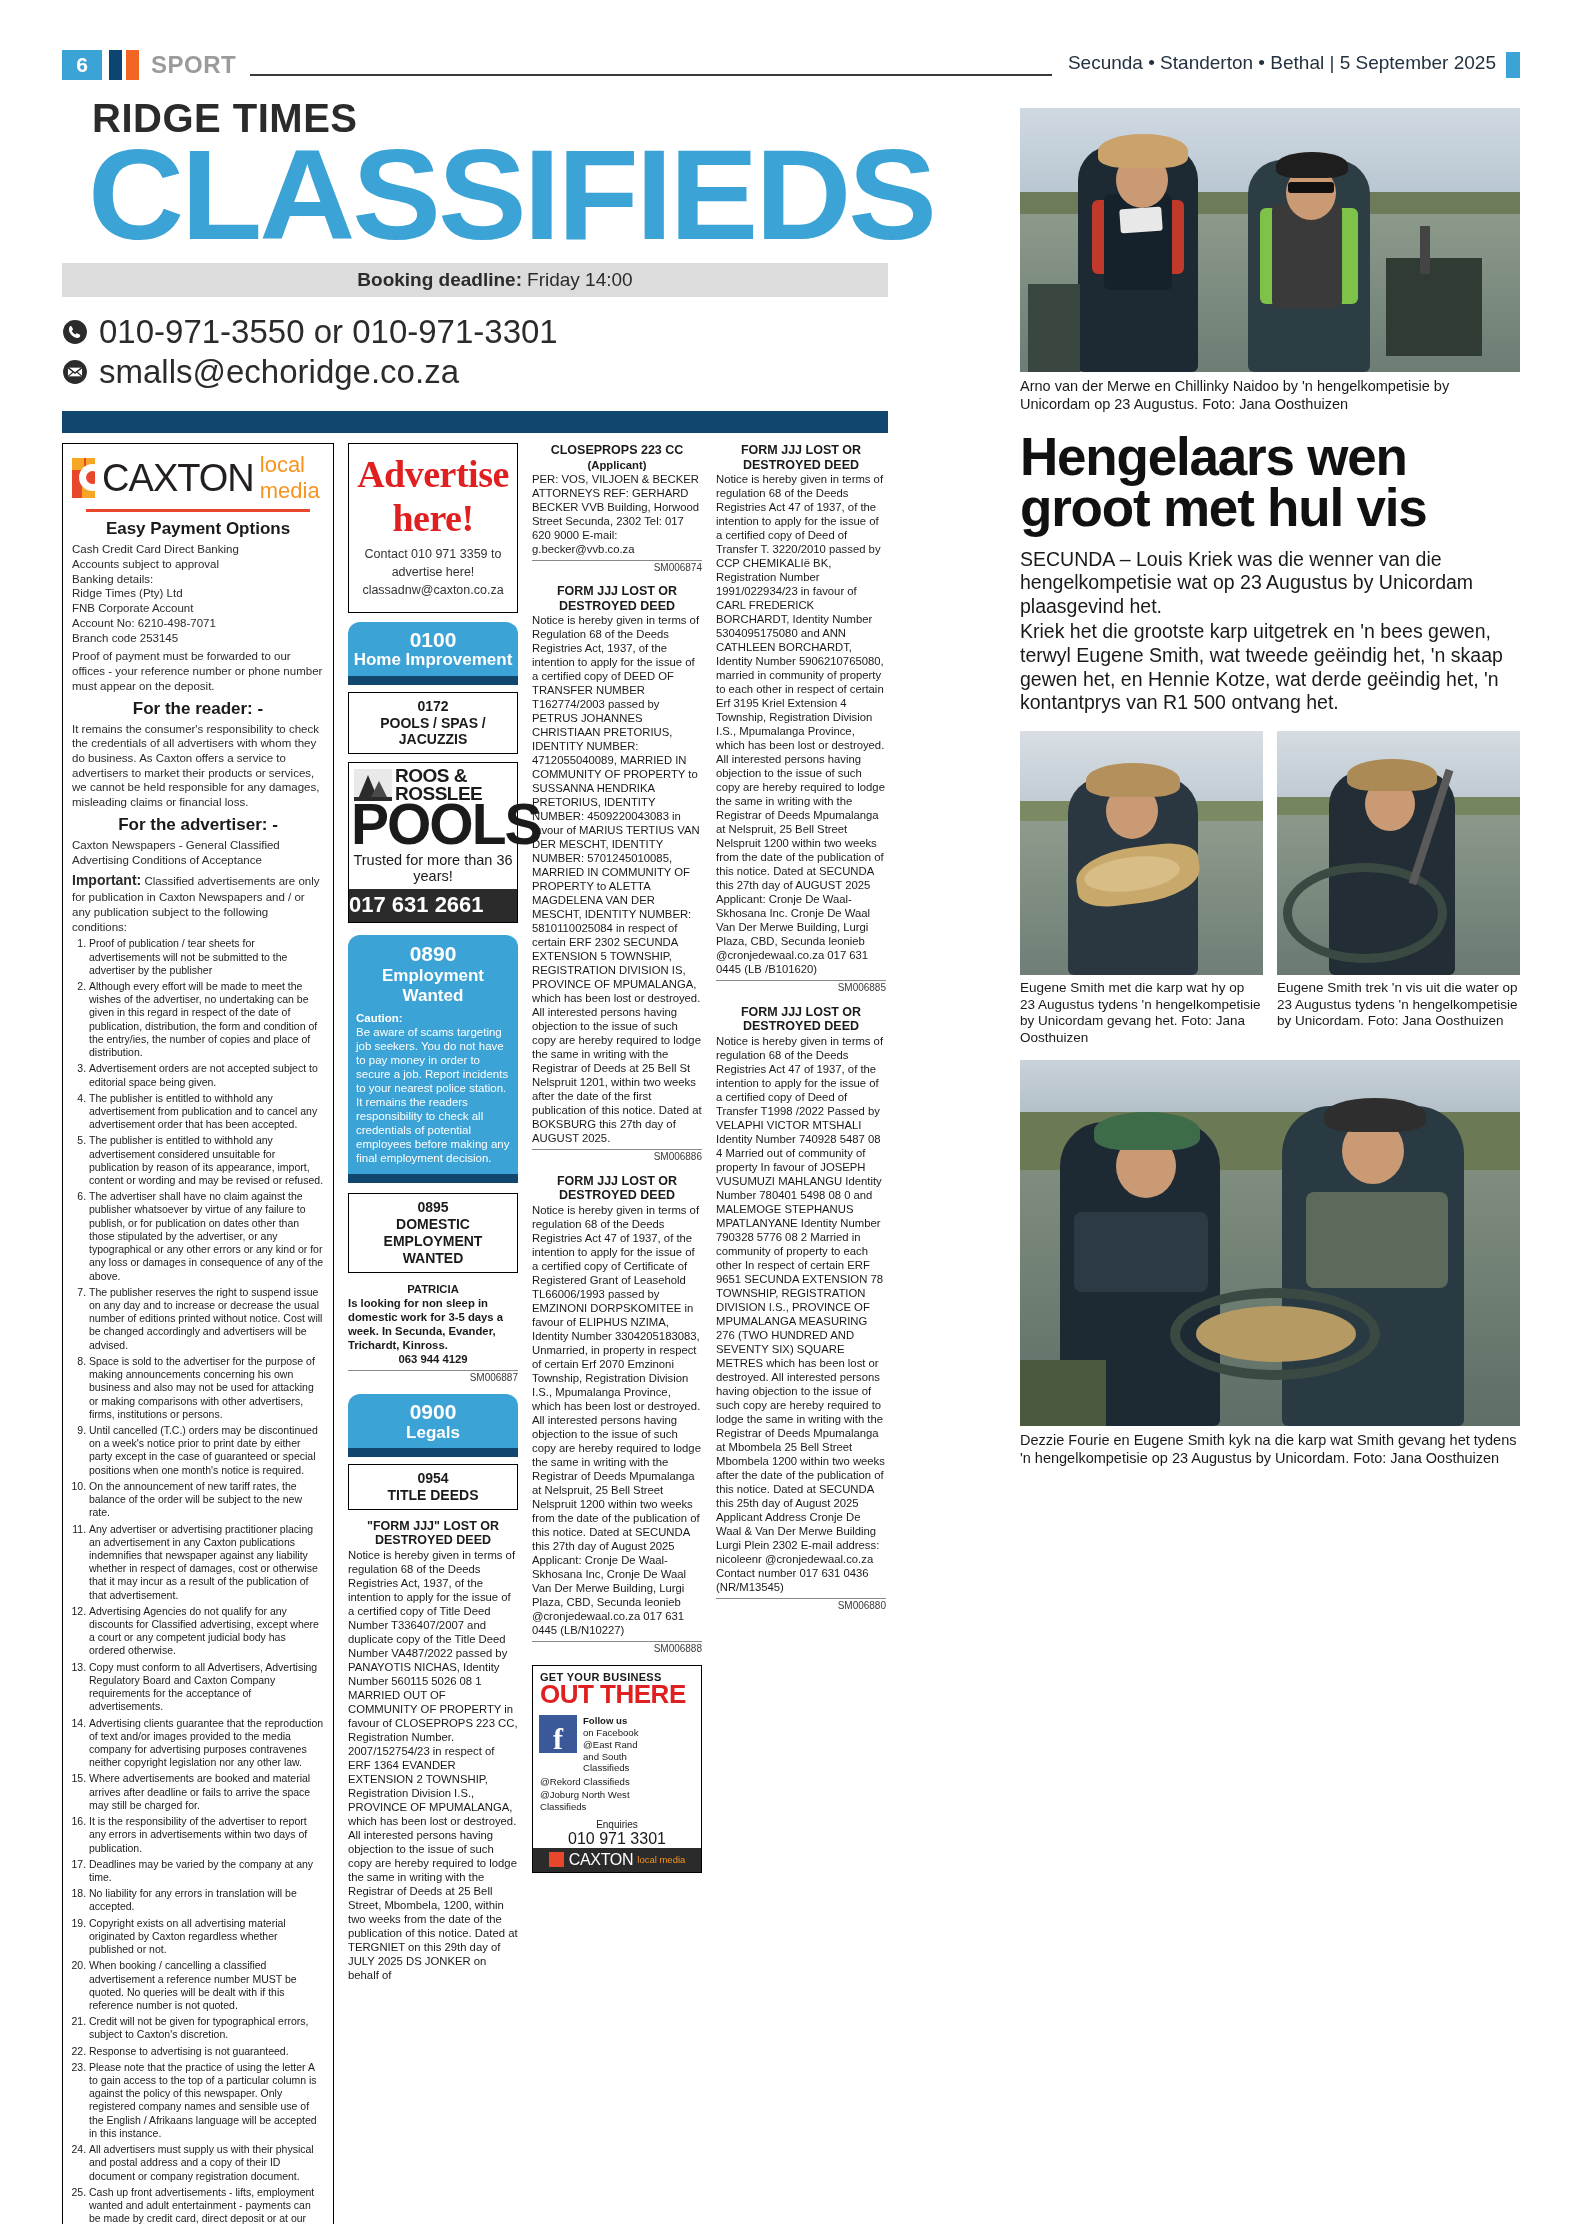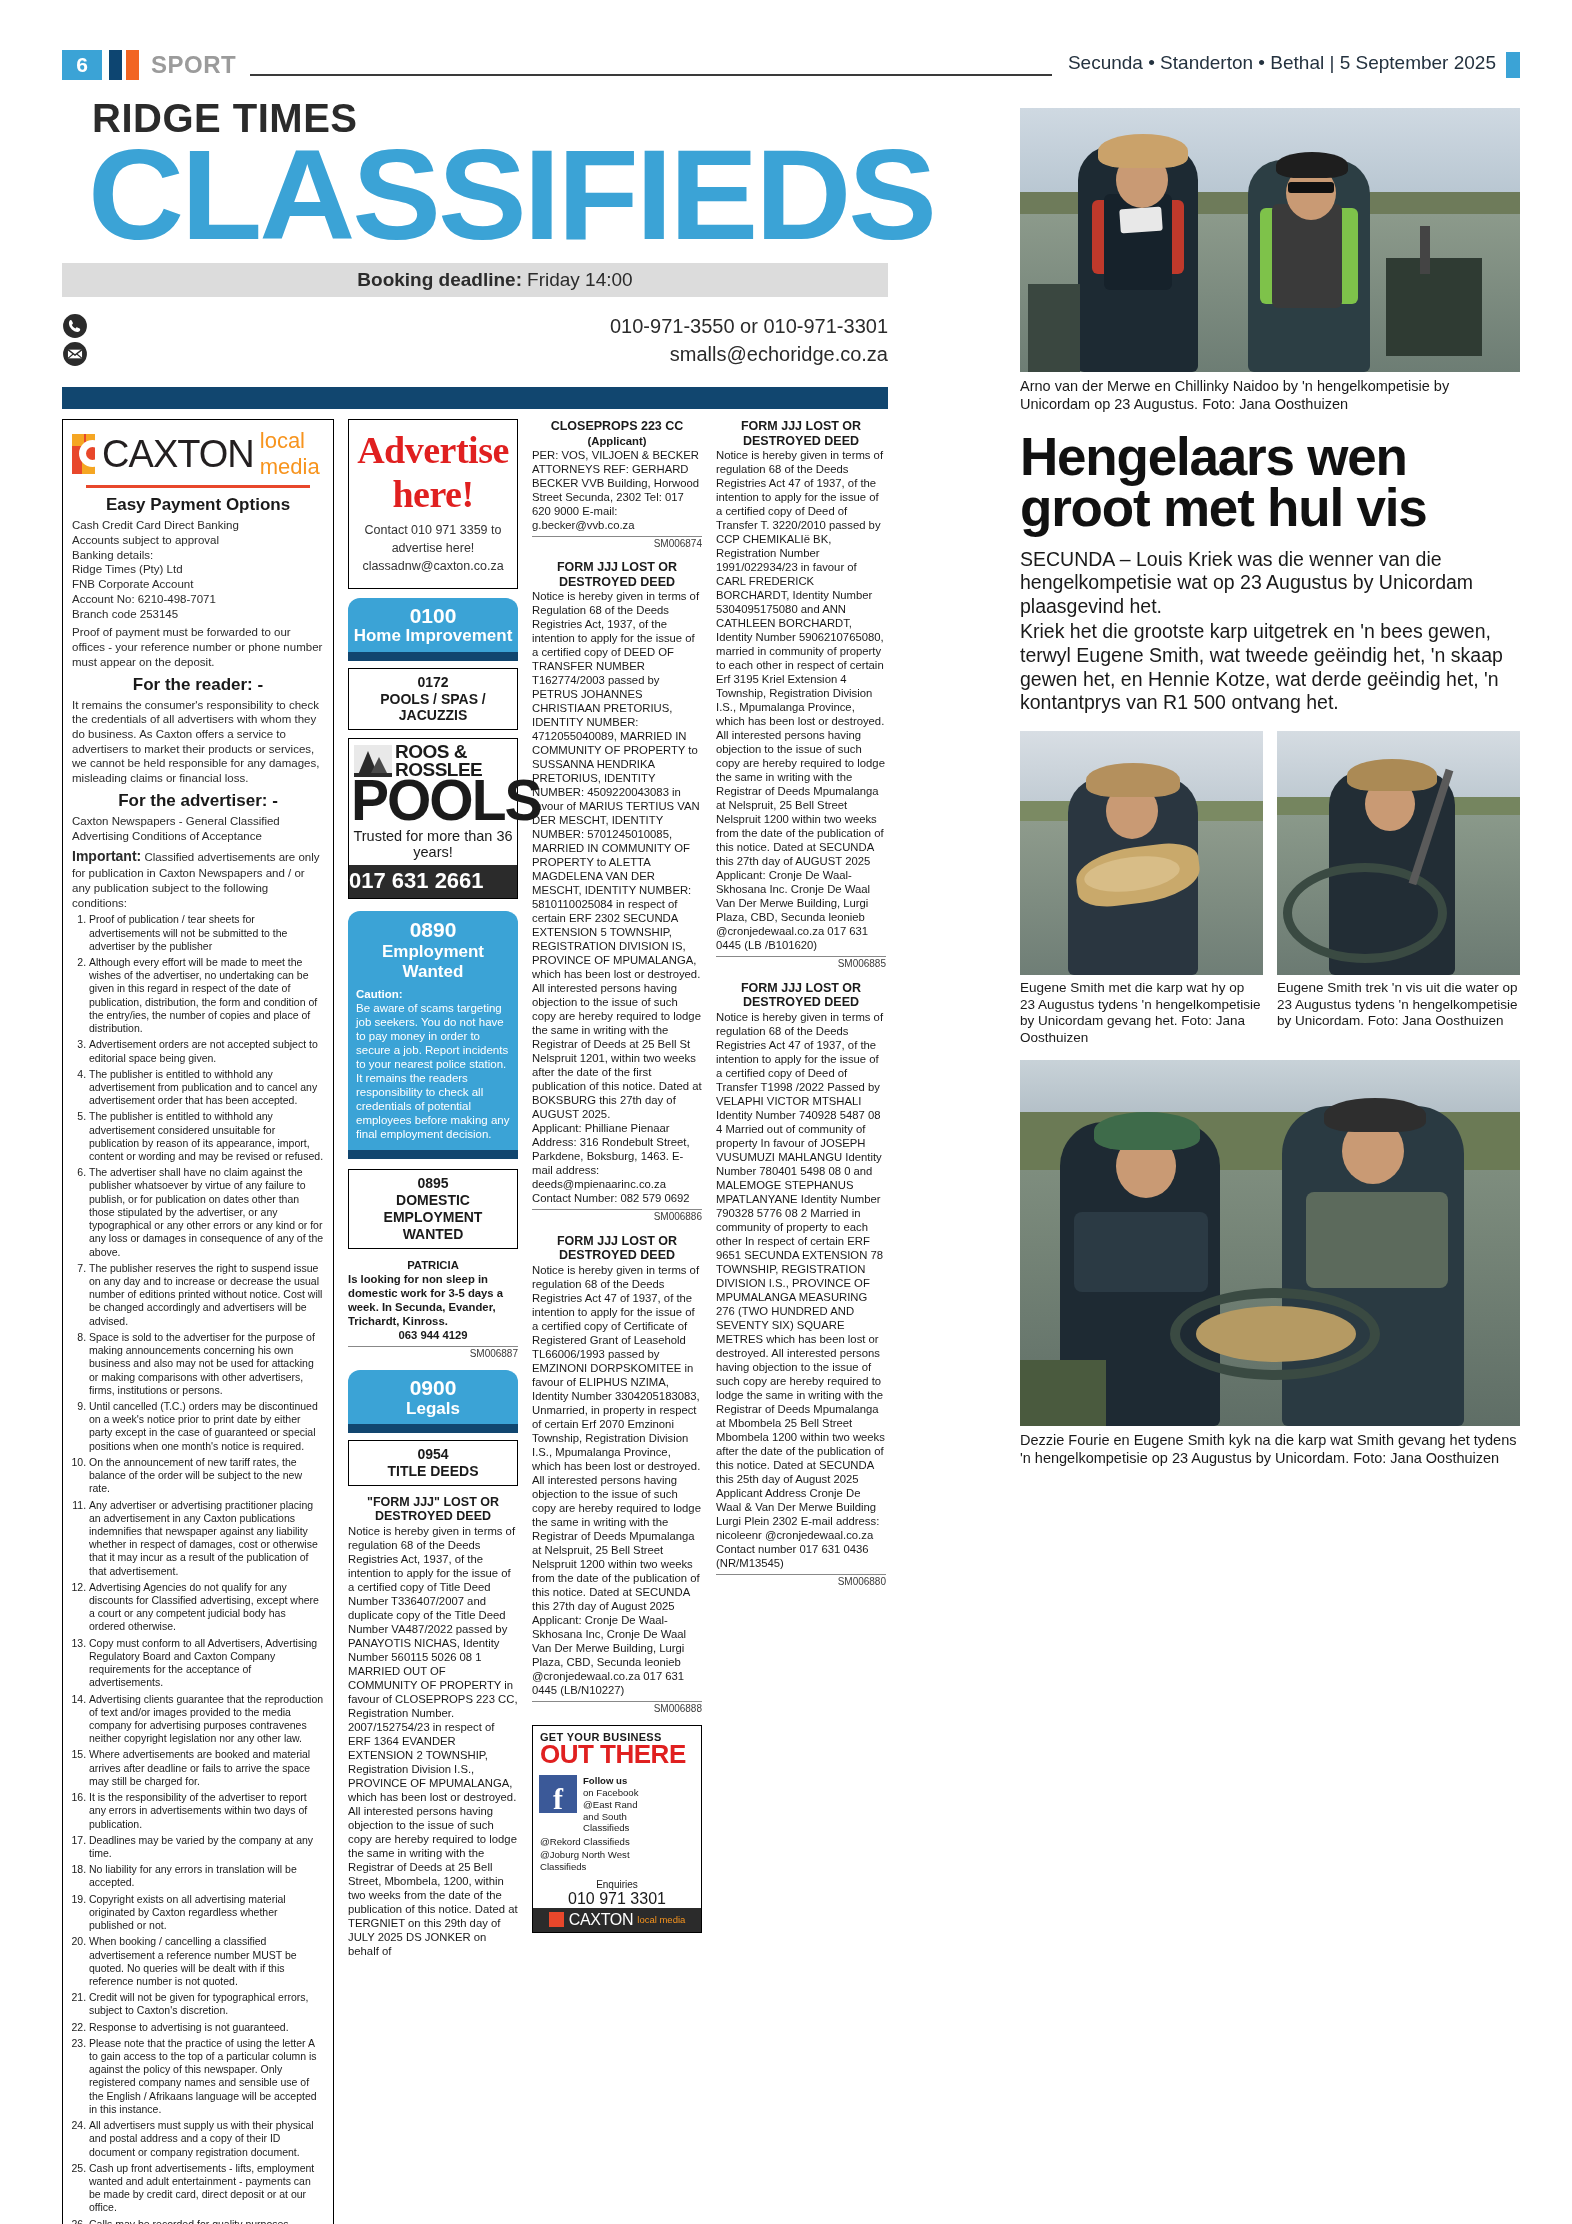--- a/index.html
+++ b/index.html
@@ -33,21 +33,21 @@
     letter-spacing:-3px; margin:0 0 0 26px;
     transform:scaleX(1.04); transform-origin:left center;
   }
   .deadline-bar {
     background:#dcdcdc; height:34px; margin-top:8px; width:826px;
     display:flex; align-items:center; justify-content:center;
     font-size:19px; color:#2b2b2b;padding-left:40px;
   }
   .deadline-bar b { margin-right:5px; }
   .contactblock { width:826px; padding:14px 0 10px 0; }
-  .cline { display:flex; align-items:center; justify-content:space-between; font-size:20px; color:#2b2b2b; margin:2px 0; }
+  .cline { display:flex; align-items:center; justify-content:flex-start; font-size:33px; color:#2b2b2b; margin:2px 0; }
   .cline .gl { font-size:27px; margin-right:11px; line-height:1; }
   .cline .gl svg { display:block; }
   .navy-bar { height:22px; background:#11466f; width:826px; margin-top:8px; }
 
   
   .cols { display:flex; gap:0; margin-top:10px; }
   .col { }
   .col1 { width:272px; }
   .col2 { width:170px; margin-left:14px; }
   .col3 { width:170px; margin-left:14px; }
@@ -366,21 +366,20 @@
       <div class="legal">
         <div class="hd">CLOSEPROPS 223 CC</div>
         <div class="ad-center" style="font-weight:bold">(Applicant)</div>
         <div>PER: VOS, VILJOEN &amp; BECKER ATTORNEYS REF: GERHARD BECKER VVB Building, Horwood Street Secunda, 2302 Tel: 017 620 9000 E-mail: g.becker@vvb.co.za</div>
         <div class="ad-ref">SM006874</div>
       </div>
 
       <div class="legal" style="margin-top:10px">
         <div class="hd">FORM JJJ LOST OR DESTROYED DEED</div>
         <div>Notice is hereby given in terms of Regulation 68 of the Deeds Registries Act, 1937, of the intention to apply for the issue of a certified copy of DEED OF TRANSFER NUMBER T162774/2003 passed by PETRUS JOHANNES CHRISTIAAN PRETORIUS, IDENTITY NUMBER: 4712055040089, MARRIED IN COMMUNITY OF PROPERTY to SUSSANNA HENDRIKA PRETORIUS, IDENTITY NUMBER: 4509220043083 in favour of MARIUS TERTIUS VAN DER MESCHT, IDENTITY NUMBER: 5701245010085, MARRIED IN COMMUNITY OF PROPERTY to ALETTA MAGDELENA VAN DER MESCHT, IDENTITY NUMBER: 5810110025084 in respect of certain ERF 2302 SECUNDA EXTENSION 5 TOWNSHIP, REGISTRATION DIVISION IS, PROVINCE OF MPUMALANGA, which has been lost or destroyed. All interested persons having objection to the issue of such copy are hereby required to lodge the same in writing with the Registrar of Deeds at 25 Bell St Nelspruit 1201, within two weeks after the date of the first publication of this notice. Dated at BOKSBURG this 27th day of AUGUST 2025.</div>
-        <div>Applicant: Philliane Pienaar Address: 316 Rondebult Street, Parkdene, Boksburg, 1463. E-mail address: deeds@mpienaarinc.co.za Contact Number: 082 579 0692</div>
         <div class="ad-ref">SM006886</div>
       </div>
 
       <div class="legal" style="margin-top:10px">
         <div class="hd">FORM JJJ LOST OR DESTROYED DEED</div>
         <div>Notice is hereby given in terms of regulation 68 of the Deeds Registries Act 47 of 1937, of the intention to apply for the issue of a certified copy of Certificate of Registered Grant of Leasehold TL66006/1993 passed by EMZINONI DORPSKOMITEE in favour of ELIPHUS NZIMA, Identity Number 3304205183083, Unmarried, in property in respect of certain Erf 2070 Emzinoni Township, Registration Division I.S., Mpumalanga Province, which has been lost or destroyed. All interested persons having objection to the issue of such copy are hereby required to lodge the same in writing with the Registrar of Deeds Mpumalanga at Nelspruit, 25 Bell Street Nelspruit 1200 within two weeks from the date of the publication of this notice. Dated at SECUNDA this 27th day of August 2025</div>
         <div>Applicant: Cronje De Waal- Skhosana Inc, Cronje De Waal Van Der Merwe Building, Lurgi Plaza, CBD, Secunda leonieb @cronjedewaal.co.za 017 631 0445 (LB/N10227)</div>
         <div class="ad-ref">SM006888</div>
       </div>
 

